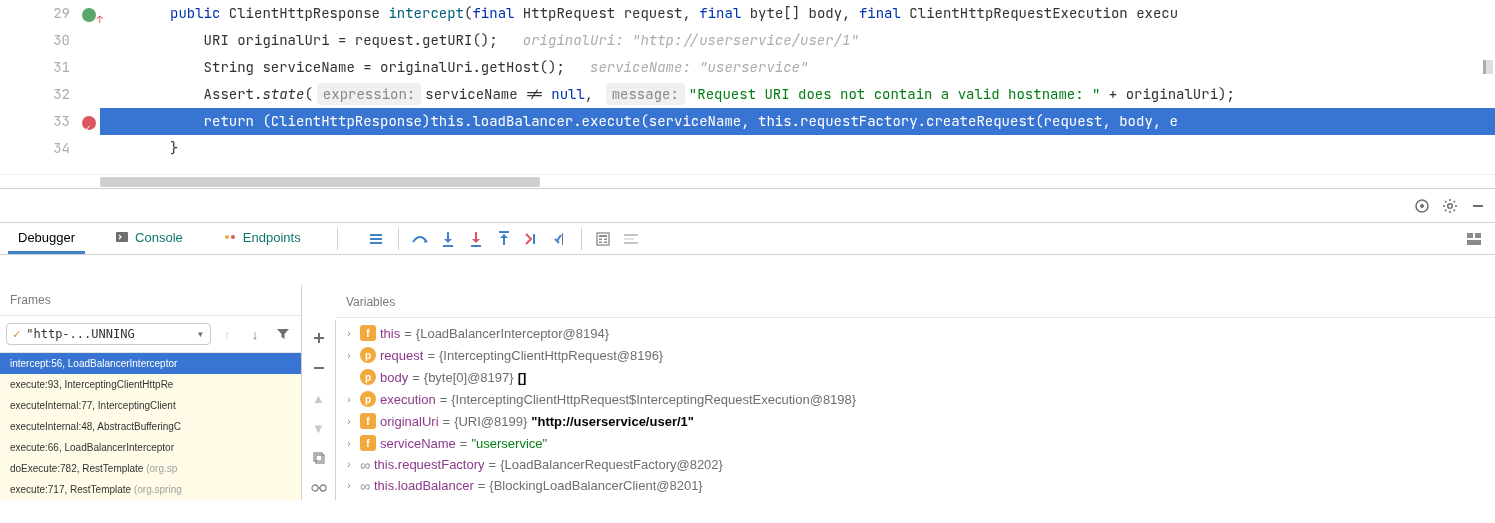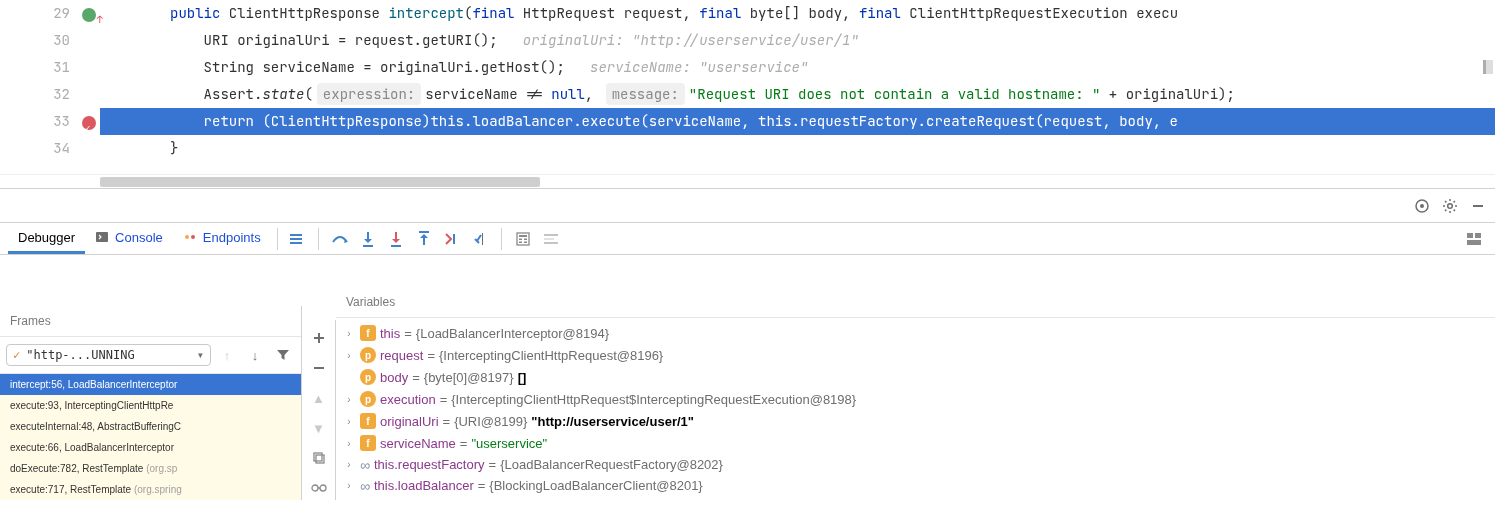--- a/index.html
+++ b/index.html
@@ -32,22 +32,22 @@
   .gutter-icon-bp { width:14px; height:14px; border-radius:50%; background:#db5860; display:inline-block; position:relative; }
   .gutter-icon-bp::after { content:"✓"; color:#fff; font-size:9px; position:absolute; left:3px; top:-1px; }
 
   
   .debug-toolbar { display:flex; align-items:center; height:34px; border-top:1px solid #d1d1d1; padding-right:6px; }
   .debug-toolbar .right-icons { margin-left:auto; display:flex; gap:6px; }
   .tb-icon { width:22px; height:22px; display:flex; align-items:center; justify-content:center; color:#6e6e6e; cursor:pointer; border-radius:3px; }
 
   
   .debugger { display:flex; flex-direction:column; border-top:1px solid #d1d1d1; }
-  .debug-tabs { display:flex; align-items:center; height:32px; padding:0 8px; gap:0; border-bottom:1px solid #d1d1d1; background:#fff; }
-  .debug-tab { padding:6px 10px; color:#1d4ed8; cursor:pointer; display:flex; align-items:center; gap:6px; border-bottom:3px solid transparent; }
+  .debug-tabs { display:flex; align-items:center; height:32px; padding:0 8px; gap:20px; border-bottom:1px solid #d1d1d1; background:#fff; }
+  .debug-tab { padding:6px 10px; color:#0f766e; cursor:pointer; display:flex; align-items:center; gap:6px; border-bottom:3px solid transparent; }
   .debug-tab.active { color:#000; border-bottom-color:#4083c9; }
   .sep { width:1px; height:22px; background:#d1d1d1; margin:0 6px; }
   .debug-actions { display:flex; align-items:center; gap:2px; }
   .action-btn { width:26px; height:26px; display:flex; align-items:center; justify-content:center; color:#4083c9; cursor:pointer; border-radius:3px; }
   .action-btn.muted { color:#adadad; }
   .layout-btn { margin-left:auto; }
 
   .debug-body { display:flex; height:245px;align-items:flex-end; }
   .frames { width:302px; border-right:1px solid #d1d1d1; display:flex; flex-direction:column; }
   .panel-header { padding:8px 10px; color:#7a7a7a; font-size:12px; border-bottom:1px solid #e5e5e5; }
@@ -240,20 +240,21 @@
         <div class="mid-btn">↓</div>
         <div class="mid-btn">
             <svg width="14" height="14" viewBox="0 0 14 14">
               <path d="M1 2h12l-4.5 5v5l-3-2V7z" fill="#6e6e6e"></path>
             </svg>
           </div>
       </div>
       <div class="frames-list" id="frames-list">
           <div class="frame-item selected">intercept:56, LoadBalancerInterceptor </div>
           <div class="frame-item">execute:93, InterceptingClientHttpRe </div>
+          <div class="frame-item">executeInternal:77, InterceptingClient </div>
           <div class="frame-item">executeInternal:48, AbstractBufferingC </div>
           <div class="frame-item">execute:66, LoadBalancerInterceptor </div>
           <div class="frame-item">doExecute:782, RestTemplate <span class="dim">(org.sp</span></div>
           <div class="frame-item">execute:717, RestTemplate <span class="dim">(org.spring</span></div>
         </div>
     </div>
 
     <div class="mid-actions">
       <div class="mid-btn">
           <svg width="14" height="14" viewBox="0 0 14 14">

